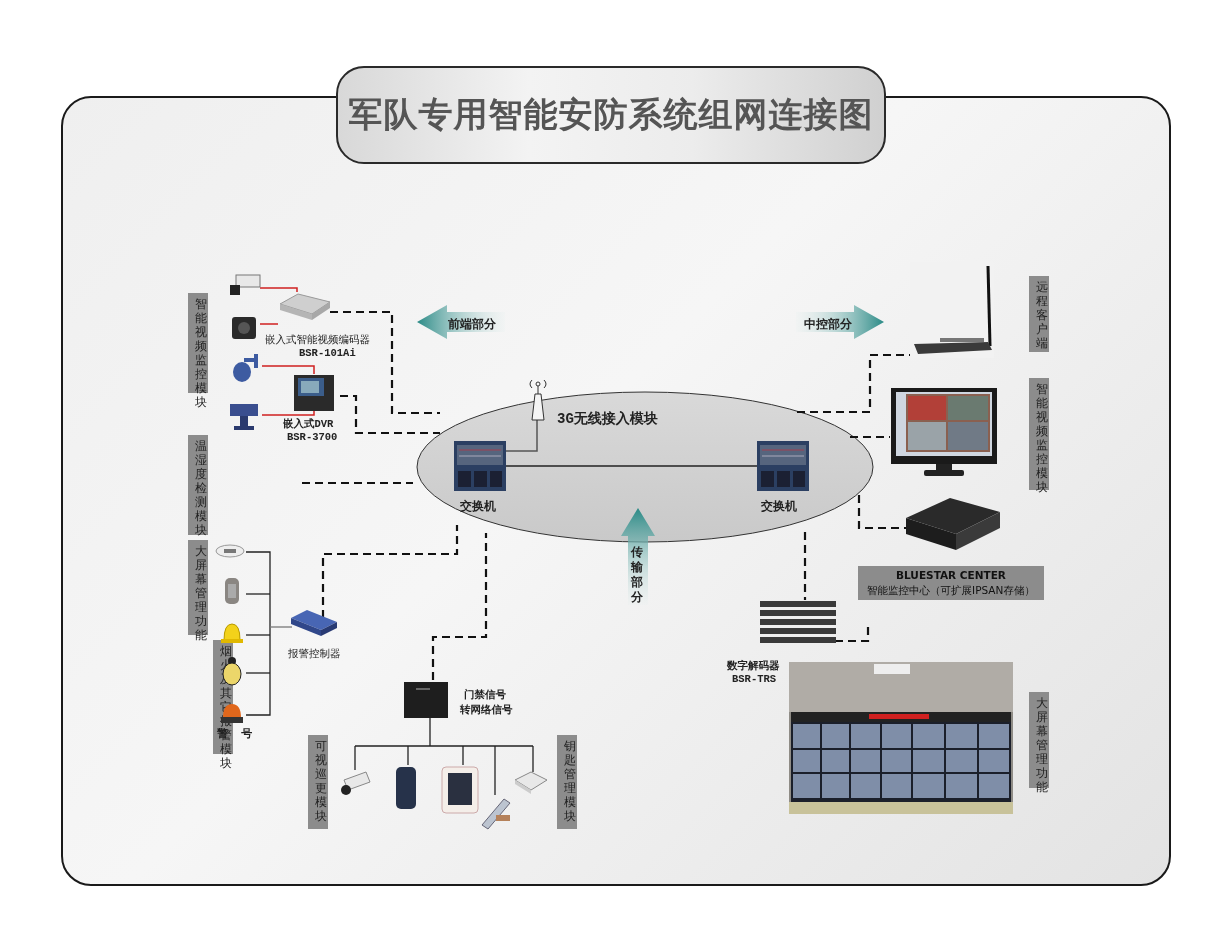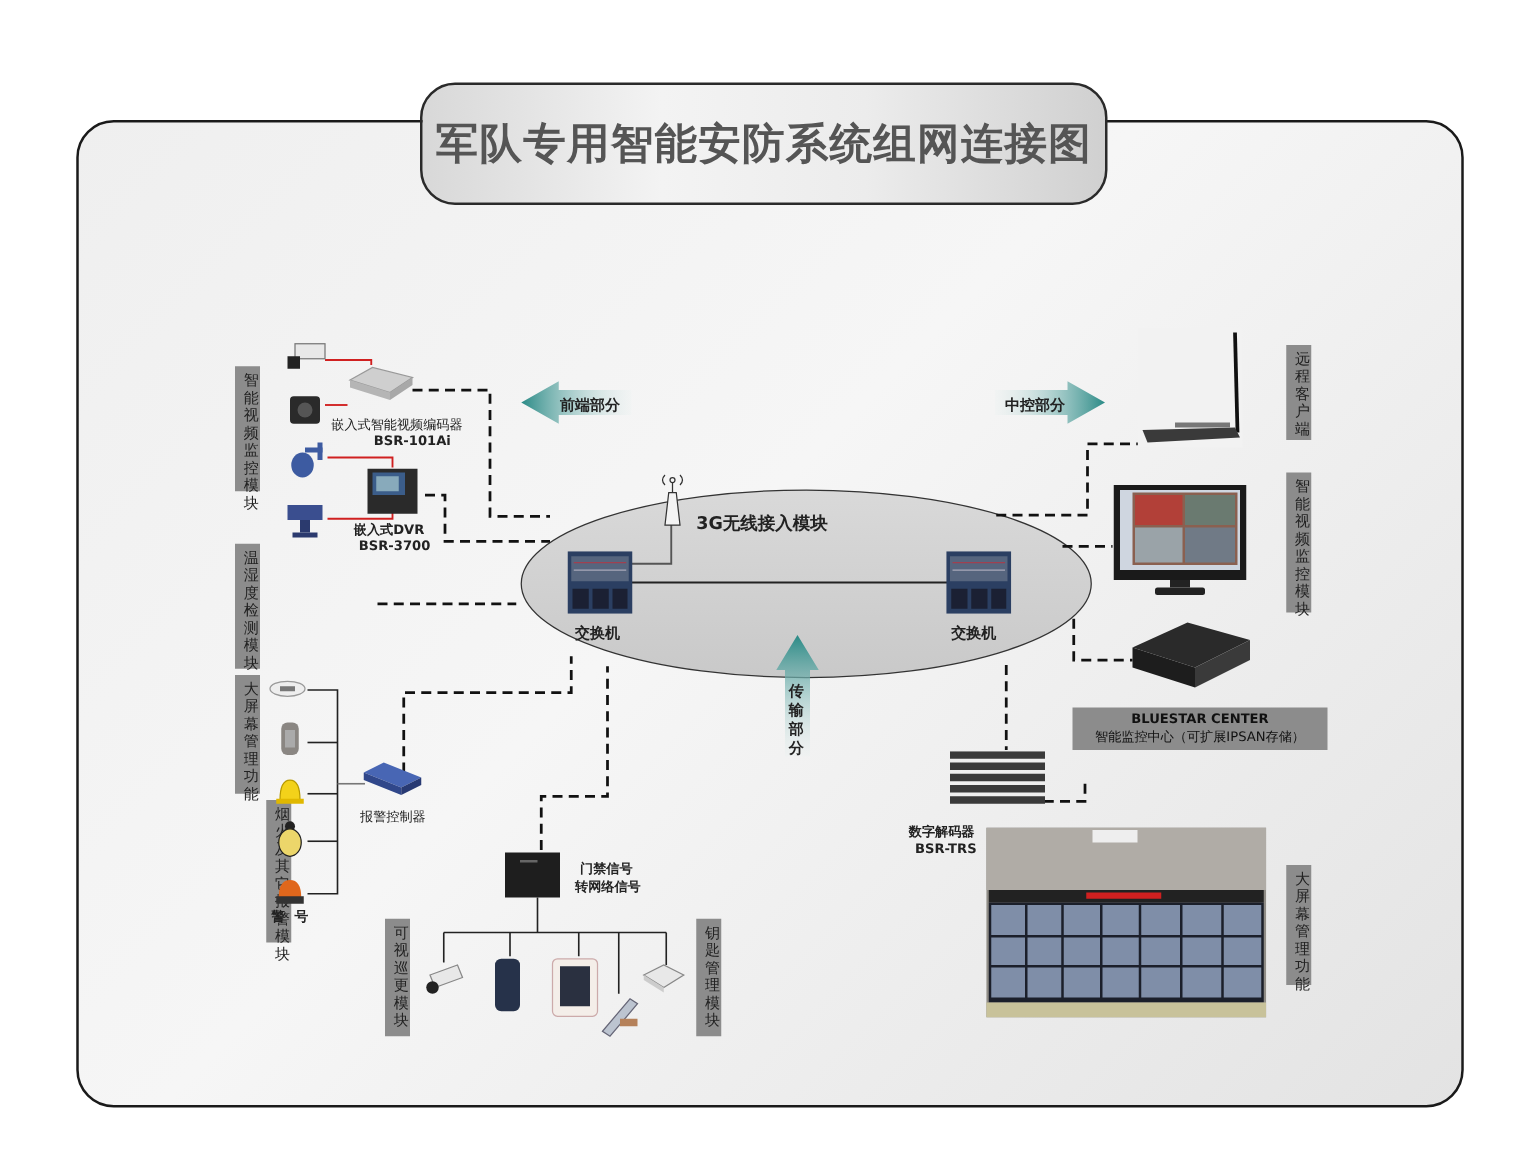--- a/index.html
+++ b/index.html
@@ -4,25 +4,25 @@
 <style>
   html,body{margin:0;padding:0;}
   body{width:1225px;height:940px;background:#ffffff;position:relative;overflow:hidden;font-family:"DejaVu Sans",sans-serif;}
   .frame{position:absolute;left:61px;top:96px;width:1110px;height:790px;border:2px solid #1a1a1a;border-radius:30px;
     background:linear-gradient(135deg,#efefef 0%,#f6f6f6 45%,#e3e3e3 100%);box-sizing:border-box;}
   .title-box{position:absolute;left:336px;top:66px;width:550px;height:98px;border:2px solid #2a2a2a;border-radius:28px;box-sizing:border-box;
     background:linear-gradient(90deg,#d8d8d8 0%,#f3f3f3 35%,#ececec 65%,#d0d0d0 100%);display:flex;align-items:center;justify-content:center;}
   .title-box span{font-size:34px;font-weight:bold;color:#555;letter-spacing:1px;}
   svg.lines{position:absolute;left:0;top:0;}
   .vlabel{position:absolute;background:#8c8c8c;color:#222;font-size:12px;width:18px;line-height:14px;text-align:right;padding:4px 1px;box-sizing:content-box;word-break:break-all;}
-  .txt{position:absolute;font-size:11px;color:#222;white-space:nowrap;}
+  .txt{position:absolute;font-size:11px;color:#222;white-space:nowrap;font-family:Liberation Mono, monospace;}
   .bold{font-weight:bold;}
   .c{text-align:center;}
   .dev{position:absolute;}
-  .center-box{position:absolute;left:858px;top:566px;width:204px;height:34px;background:#8c8c8c;color:#111;font-size:10.5px;text-align:center;line-height:15px;padding-top:2px;box-sizing:border-box;}
+  .center-box{position:absolute;left:858px;top:566px;width:186px;height:34px;background:#8c8c8c;color:#111;font-size:10.5px;text-align:center;line-height:15px;padding-top:2px;box-sizing:border-box;}
 </style>
 </head>
 <body>
 
 <div class="frame"></div>
 
 <div class="title-box">
   <span>军队专用智能安防系统组网连接图</span>
 </div>
 

